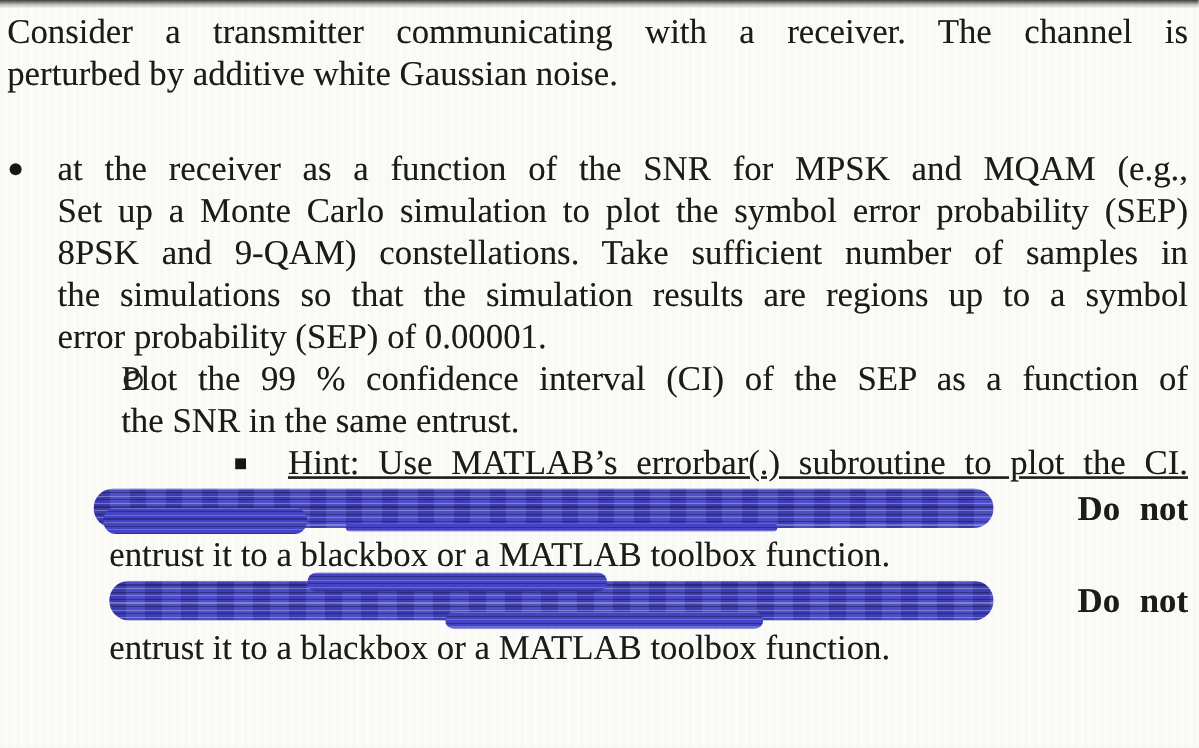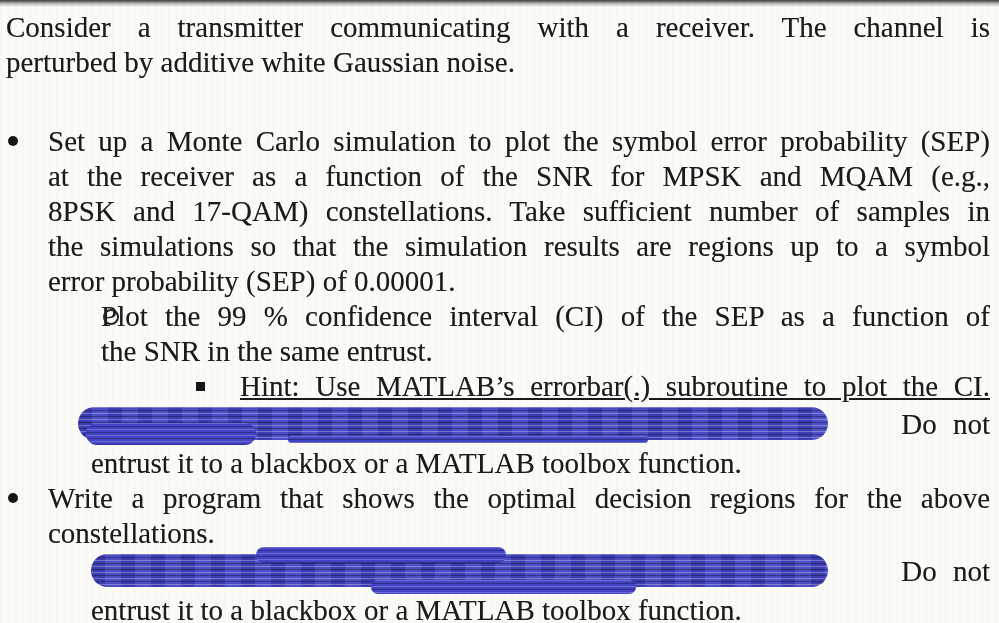--- a/index.html
+++ b/index.html
@@ -39,21 +39,21 @@
     text-align-last:justify;
   }
   .marker{position:absolute;display:block;}
   .m-disc{left:8px;top:12px;width:10px;height:10px;border-radius:50%;background:#161616;}
   .m-circle{left:103px;top:10px;width:12px;height:12px;border:2px solid #242424;border-radius:50%;background:transparent;}
   .m-square{left:196px;top:13px;width:9px;height:9px;background:#161616;}
   .redaction-line{
     display:flex;justify-content:space-between;align-items:flex-start;
     height:42px;overflow:visible;
   }
-  .after-redact{line-height:40px;word-spacing:9px;white-space:nowrap;flex:0 0 auto;}
+  .after-redact{line-height:40px;word-spacing:9px;white-space:nowrap;flex:0 0 auto;font-weight:bold;}
   .cont{margin-left:-10px;}
   .scribble{
     flex:0 0 auto;position:relative;height:33px;margin-top:3px;
     border-radius:17px;
     background-color:var(--redact,#4343c4);
     background-image:
       repeating-linear-gradient(180deg, rgba(255,255,255,0.28) 0 1px, rgba(255,255,255,0) 1px 3px, rgba(0,0,0,0.32) 3px 4px, rgba(0,0,0,0) 4px 6px),
       repeating-linear-gradient(90deg, rgba(0,0,0,0.10) 0 14px, rgba(255,255,255,0.06) 14px 30px);
   }
   .scribble::before,.scribble::after{
@@ -74,48 +74,43 @@
 <div class="page">
   <div class="scan-top"></div>
   <div id="doc-root">
       <div class="block para">
         <div class="line justify">Consider a transmitter communicating with a receiver. The channel is</div>
         <div class="line">perturbed by additive white Gaussian noise.</div>
       </div>
       <div class="block spacer"></div>
       <div class="block lvl1">
         <span class="marker m-disc"></span>
+        <div class="line justify">at the receiver as a function of the SNR for MPSK and MQAM (e.g.,</div>
         <div class="line justify">Set up a Monte Carlo simulation to plot the symbol error probability (SEP)</div>
-        <div class="line justify">at the receiver as a function of the SNR for MPSK and MQAM (e.g.,</div>
-        <div class="line justify">8PSK and 17-QAM) constellations. Take sufficient number of samples in</div>
+        <div class="line justify">8PSK and 9-QAM) constellations. Take sufficient number of samples in</div>
         <div class="line justify">the simulations so that the simulation results are regions up to a symbol</div>
         <div class="line">error probability (SEP) of 0.00001.</div>
       </div>
       <div class="block lvl2">
         <span class="marker m-circle"></span>
         <div class="line justify">Plot the 99 % confidence interval (CI) of the SEP as a function of</div>
         <div class="line">the SNR in the same entrust.</div>
       </div>
       <div class="block lvl3">
         <span class="marker m-square"></span>
         <div class="line justify">Hint: Use MATLAB’s errorbar(.) subroutine to plot the CI.</div>
       </div>
       <div class="block lvl2">
         <span class="marker m-circle"></span>
         <div class="line redaction-line">
           <span class="scribble scribble-a"></span>
           <span class="after-redact">Do not</span>
         </div>
         <div class="line cont">entrust it to a blackbox or a MATLAB toolbox function.</div>
       </div>
-      <div class="block lvl1">
-        <span class="marker m-disc"></span>
-        <div class="line justify">Write a program that shows the optimal decision regions for the above</div>
-        <div class="line">constellations.</div>
-      </div>
       <div class="block lvl2">
         <span class="marker m-circle"></span>
         <div class="line redaction-line">
           <span class="scribble scribble-b"></span>
           <span class="after-redact">Do not</span>
         </div>
         <div class="line cont">entrust it to a blackbox or a MATLAB toolbox function.</div>
       </div>
     </div>
 </div>

